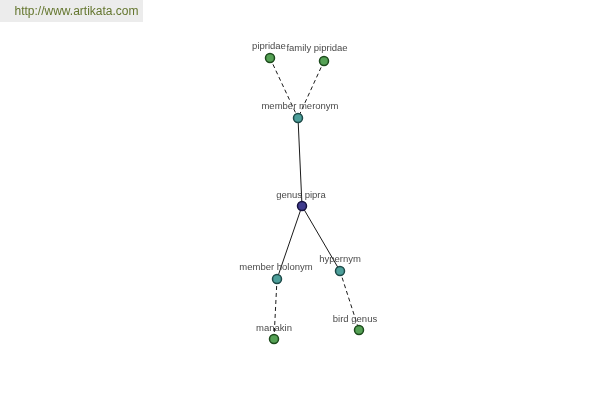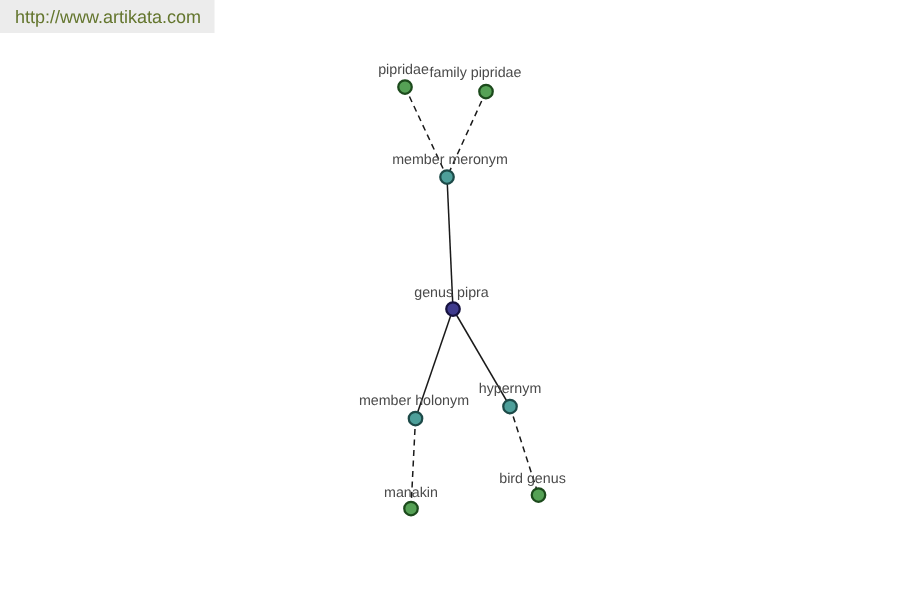--- a/index.html
+++ b/index.html
@@ -16,20 +16,21 @@
     top: 0;
     left: 0;
     width: 143px;
     height: 22px;
     line-height: 22px;
     padding-left: 10px;
     box-sizing: border-box;
     font-size: 12px;
     z-index: 2;
     white-space: nowrap;
+    text-align: center;
   }
   .graph-svg {
     position: absolute;
     top: 0;
     left: 0;
     z-index: 1;
   }
   .node-label {
     font-family: "Liberation Sans", sans-serif;
     font-size: 9.5px;

